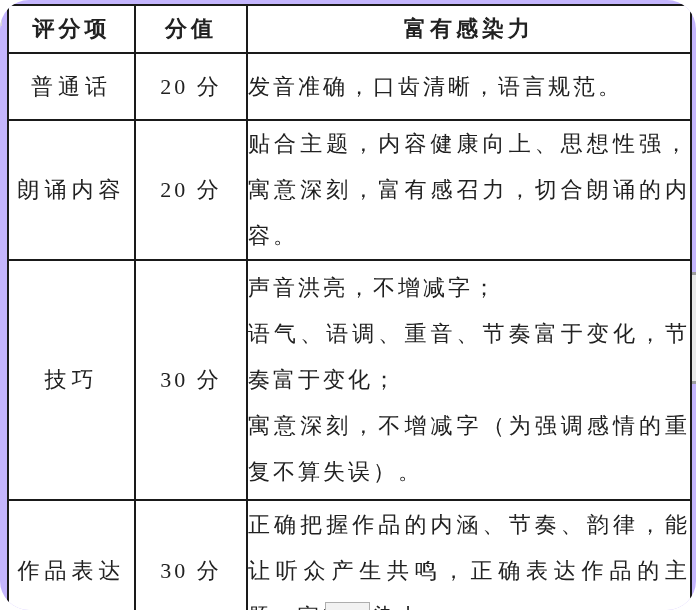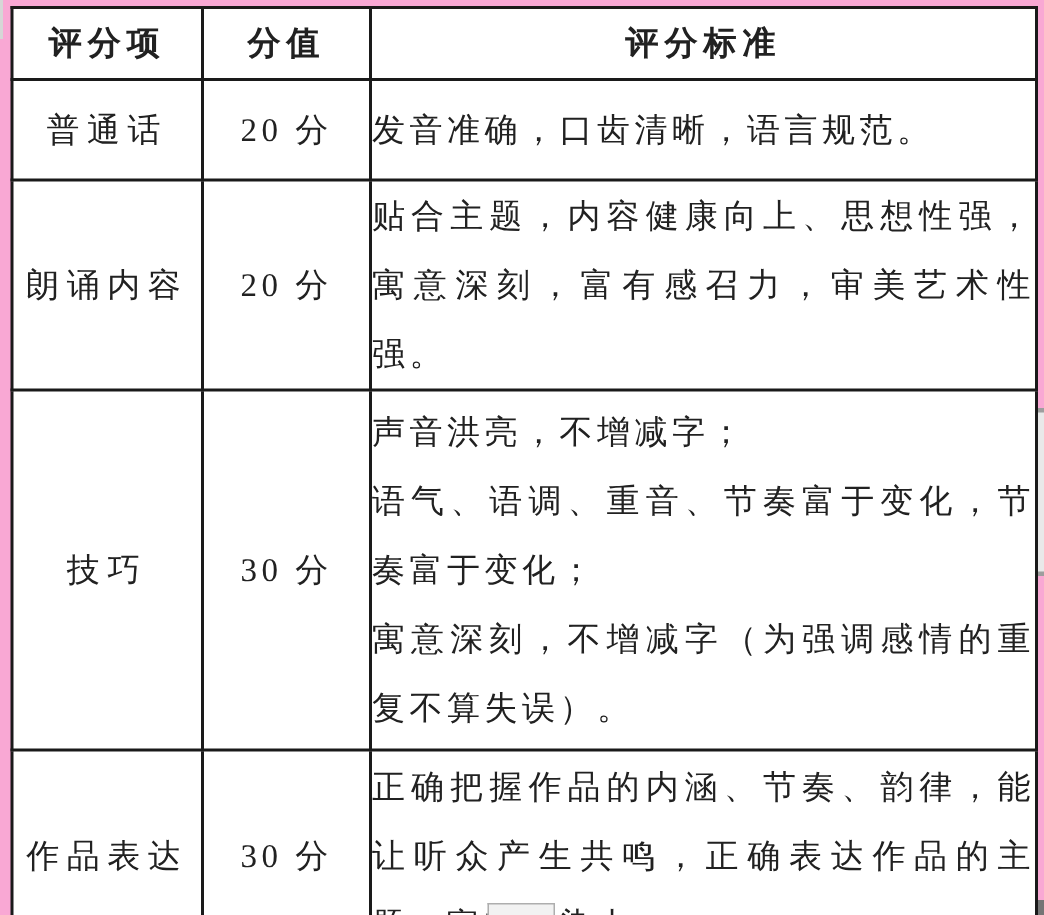--- a/index.html
+++ b/index.html
@@ -1,23 +1,24 @@
 <!DOCTYPE html>
 <html><head>
 <meta charset="utf-8">
 <style>
   html, body { margin: 0; padding: 0; }
   .stage {
     position: relative;
     width: 696px;
     height: 610px;
-    background: #f9a8d4;
+    background: #c4b5fd;
     overflow: hidden;
     font-family: "Liberation Serif", "DejaVu Serif", serif;
     color: #212121;
+    border-radius: 29px;
   }
 
   table.score-table {
     position: absolute;
     left: 7px;
     top: 4px;
     border-collapse: collapse;
     table-layout: fixed;
     width: 683px;
   }
@@ -111,34 +112,34 @@
   <table class="score-table">
     <colgroup>
       <col class="c-item">
       <col class="c-score">
       <col class="c-crit">
     </colgroup>
     <tbody>
         <tr class="r-header">
       <th class="h-cell">评分项</th>
       <th class="h-cell">分值</th>
-      <th class="h-cell">评分标准</th>
+      <th class="h-cell">富有感染力</th>
     </tr>
     <tr class="r-putonghua">
       <td class="item-cell">普通话</td>
       <td class="score-cell">20 分</td>
       <td class="crit-cell">
         <p>发音准确，口齿清晰，语言规范。</p>
       </td>
     </tr>
     <tr class="r-content">
       <td class="item-cell">朗诵内容</td>
       <td class="score-cell">20 分</td>
       <td class="crit-cell">
-        <p>贴合主题，内容健康向上、思想性强，寓意深刻，富有感召力，审美艺术性强。</p>
+        <p>贴合主题，内容健康向上、思想性强，寓意深刻，富有感召力，切合朗诵的内容。</p>
       </td>
     </tr>
     <tr class="r-skill">
       <td class="item-cell">技巧</td>
       <td class="score-cell">30 分</td>
       <td class="crit-cell">
         <p>声音洪亮，不增减字；</p>
         <p>语气、语调、重音、节奏富于变化，节奏富于变化；</p>
         <p>寓意深刻，不增减字（为强调感情的重复不算失误）。</p>
       </td>

